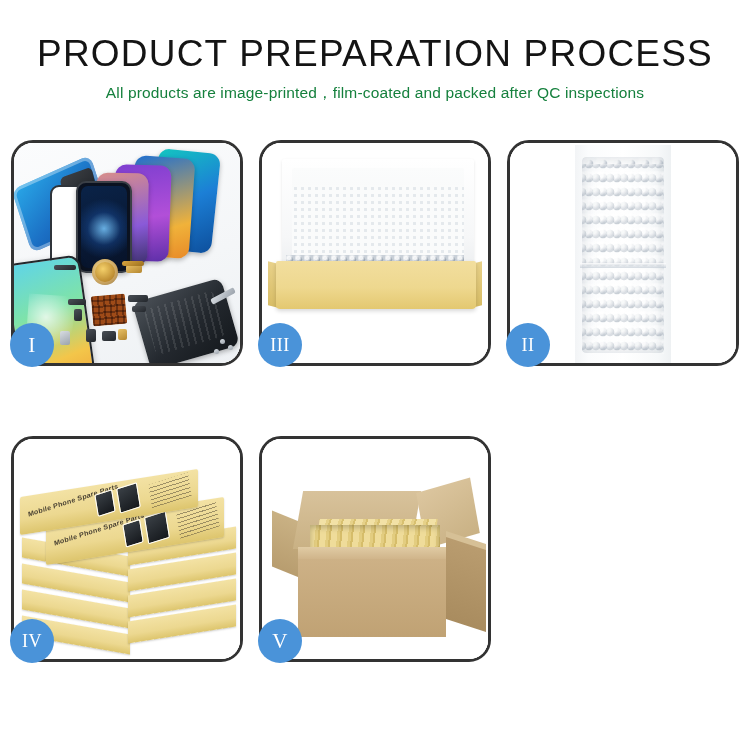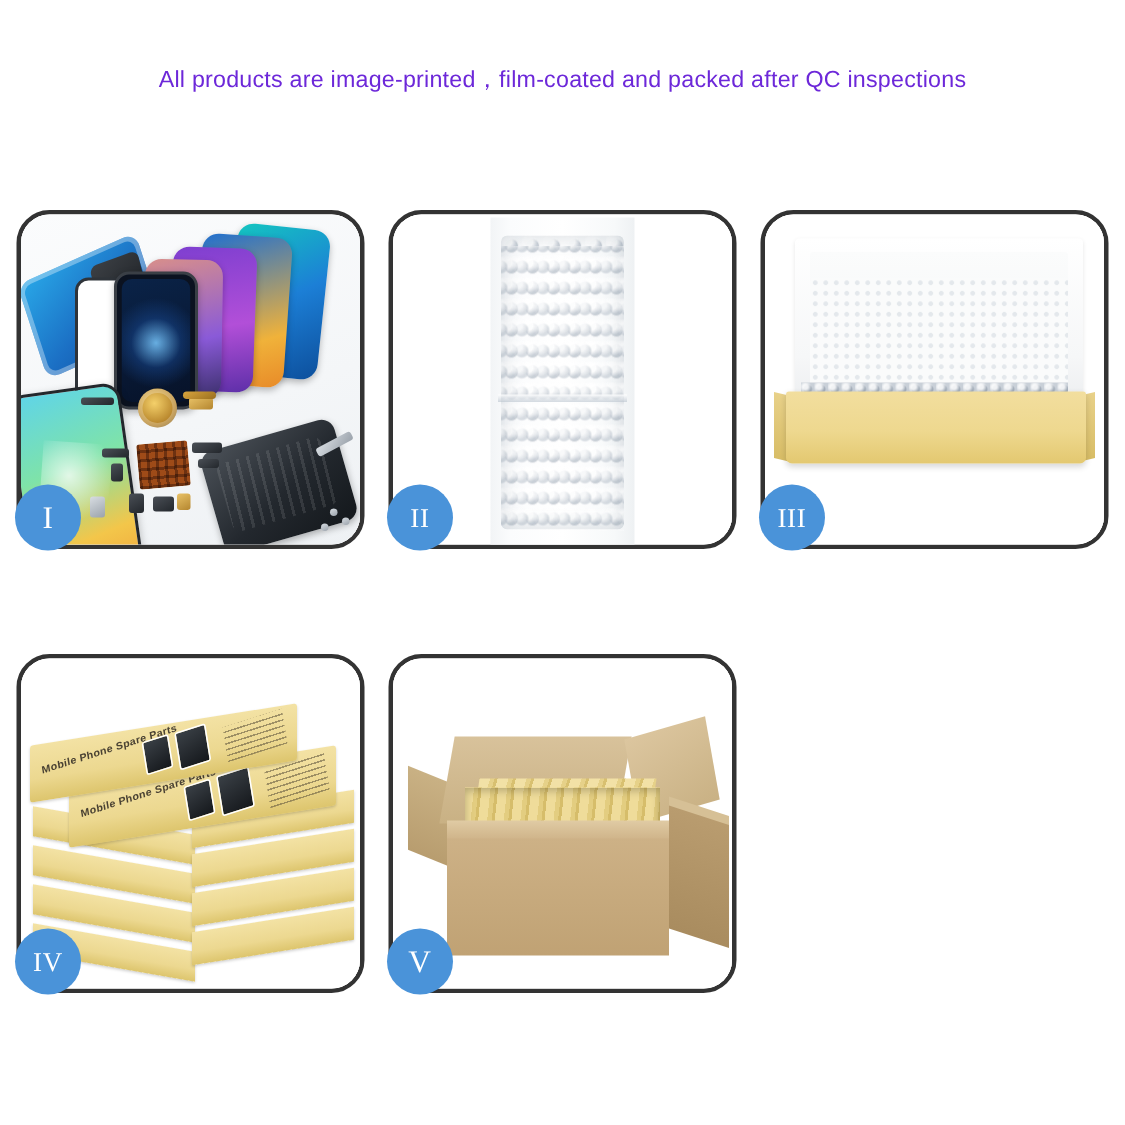--- a/index.html
+++ b/index.html
@@ -33,21 +33,21 @@
     letter-spacing: 1.2px;
     color: #141414;
     line-height: 1.08;
     white-space: nowrap;
   }
   .subtitle {
     margin-top: 9px;
     font-size: 15.5px;
     font-weight: 400;
     letter-spacing: 0.15px;
-    color: #6d28d9;
+    color: #15803d;
     white-space: nowrap;
   }
 
   
   .grid {
     position: absolute;
     top: 140px;
     left: 11px;
     width: 728px;
     display: grid;
@@ -412,20 +412,21 @@
     transform:rotate(-12deg);
     border-radius:3px;
   }
 </style>
 </head>
 <body>
 
 <div class="page">
 
   <div class="header">
+    <div class="title">PRODUCT PREPARATION PROCESS</div>
     <div class="subtitle">All products are image-printed，film-coated and packed after QC inspections</div>
   </div>
 
   <div class="grid">
 
     <div class="panel">
       <div class="panel-inner">
         <div class="scene">
           <div class="sc1-bg"></div>
           <div class="p1-adh"></div>
@@ -455,43 +456,43 @@
           <div class="chip silver" style="left:214px; top:202px; width:5px; height:5px; border-radius:50%;"></div>
           <div class="chip silver" style="left:200px; top:206px; width:5px; height:5px; border-radius:50%;"></div>
         </div>
       </div>
       <div class="badge">I</div>
     </div>
 
     <div class="panel">
       <div class="panel-inner">
         <div class="scene">
-          <div class="p2-bg"></div>
-          <div class="p2-sleeve"></div>
-          <div class="p2-bubbles"></div>
-          <div class="p2-bubbles2"></div>
-          <div class="p2-seam"></div>
-        </div>
-      </div>
-      <div class="badge wide">II</div>
-    </div>
-
-    <div class="panel">
-      <div class="panel-inner">
-        <div class="scene">
           <div class="p3-bg"></div>
           <div class="p3-lid"></div>
           <div class="p3-foam"></div>
           <div class="p3-flapL"></div>
           <div class="p3-flapR"></div>
           <div class="p3-tray-inner"></div>
           <div class="p3-tray"></div>
         </div>
       </div>
       <div class="badge wide">III</div>
+    </div>
+
+    <div class="panel">
+      <div class="panel-inner">
+        <div class="scene">
+          <div class="p2-bg"></div>
+          <div class="p2-sleeve"></div>
+          <div class="p2-bubbles"></div>
+          <div class="p2-bubbles2"></div>
+          <div class="p2-seam"></div>
+        </div>
+      </div>
+      <div class="badge wide">II</div>
     </div>
 
     <div class="panel">
       <div class="panel-inner">
         <div class="scene">
           <div class="p4-bg"></div>
           <div class="p4-stack">
 
             <div class="p4-box" style="left:2px;  top:92px;  width:108px; height:20px; transform:skewY(10deg);"></div>
             <div class="p4-box" style="left:2px;  top:118px; width:108px; height:20px; transform:skewY(10deg);"></div>

